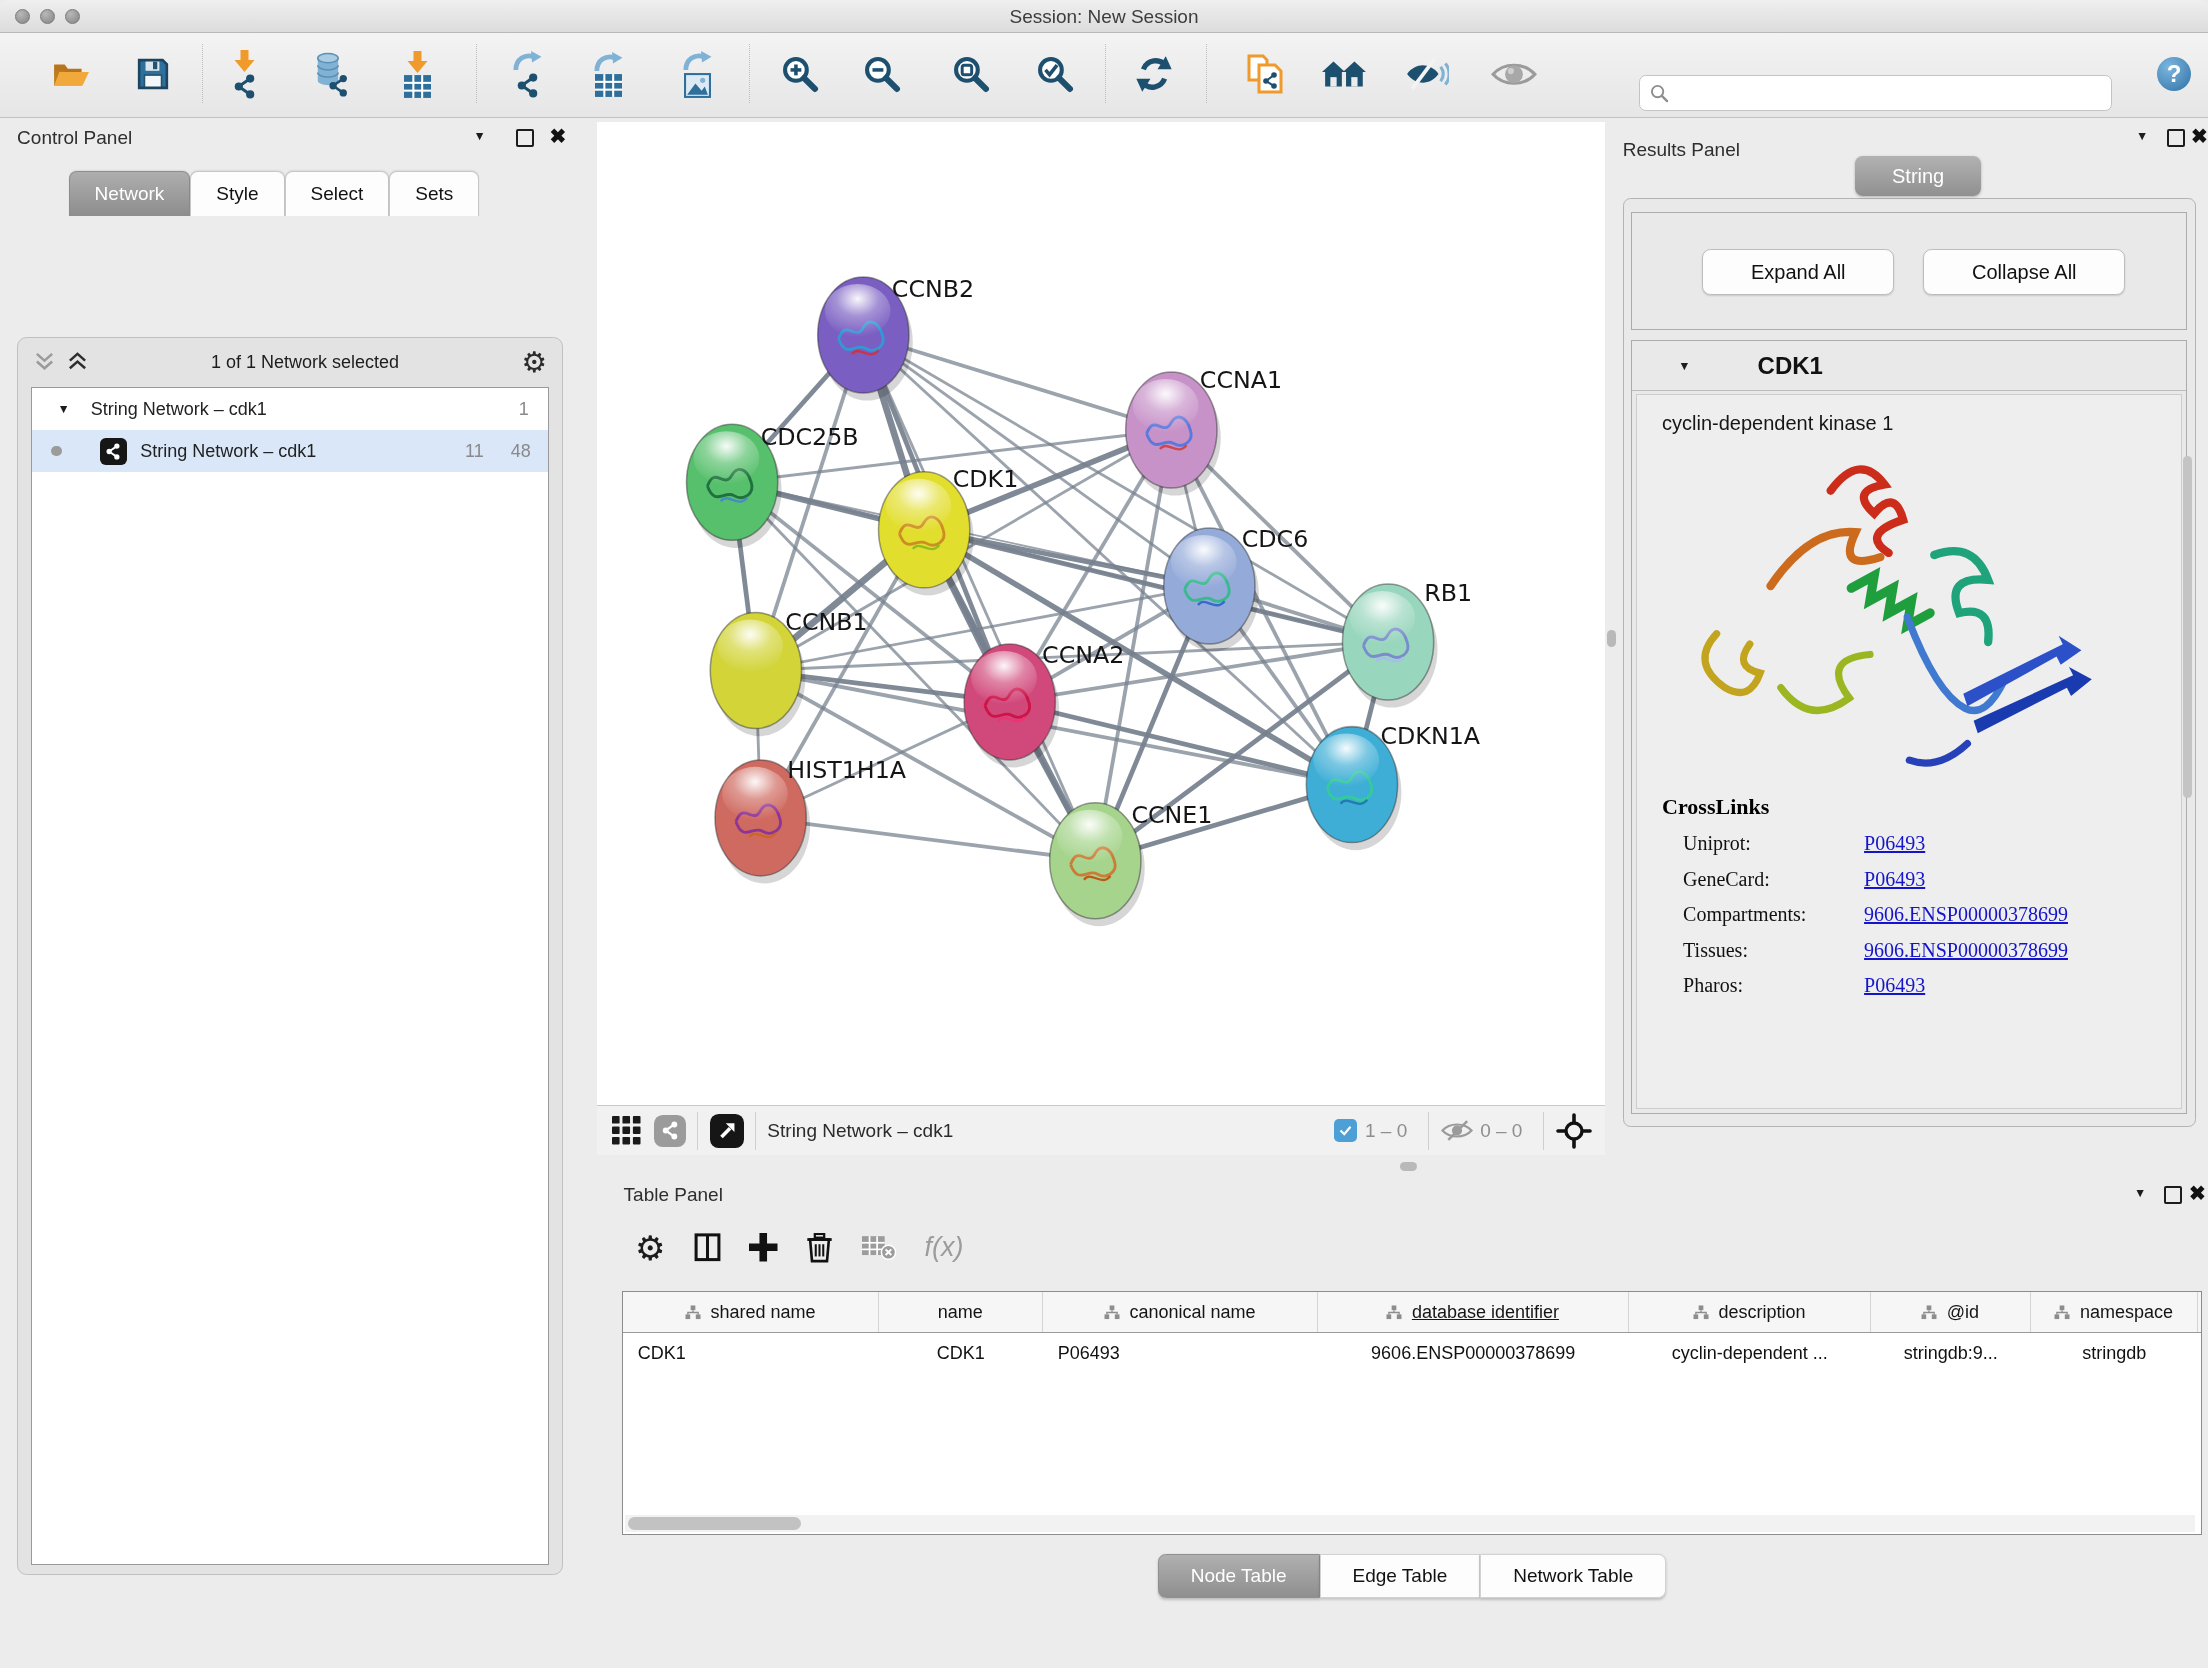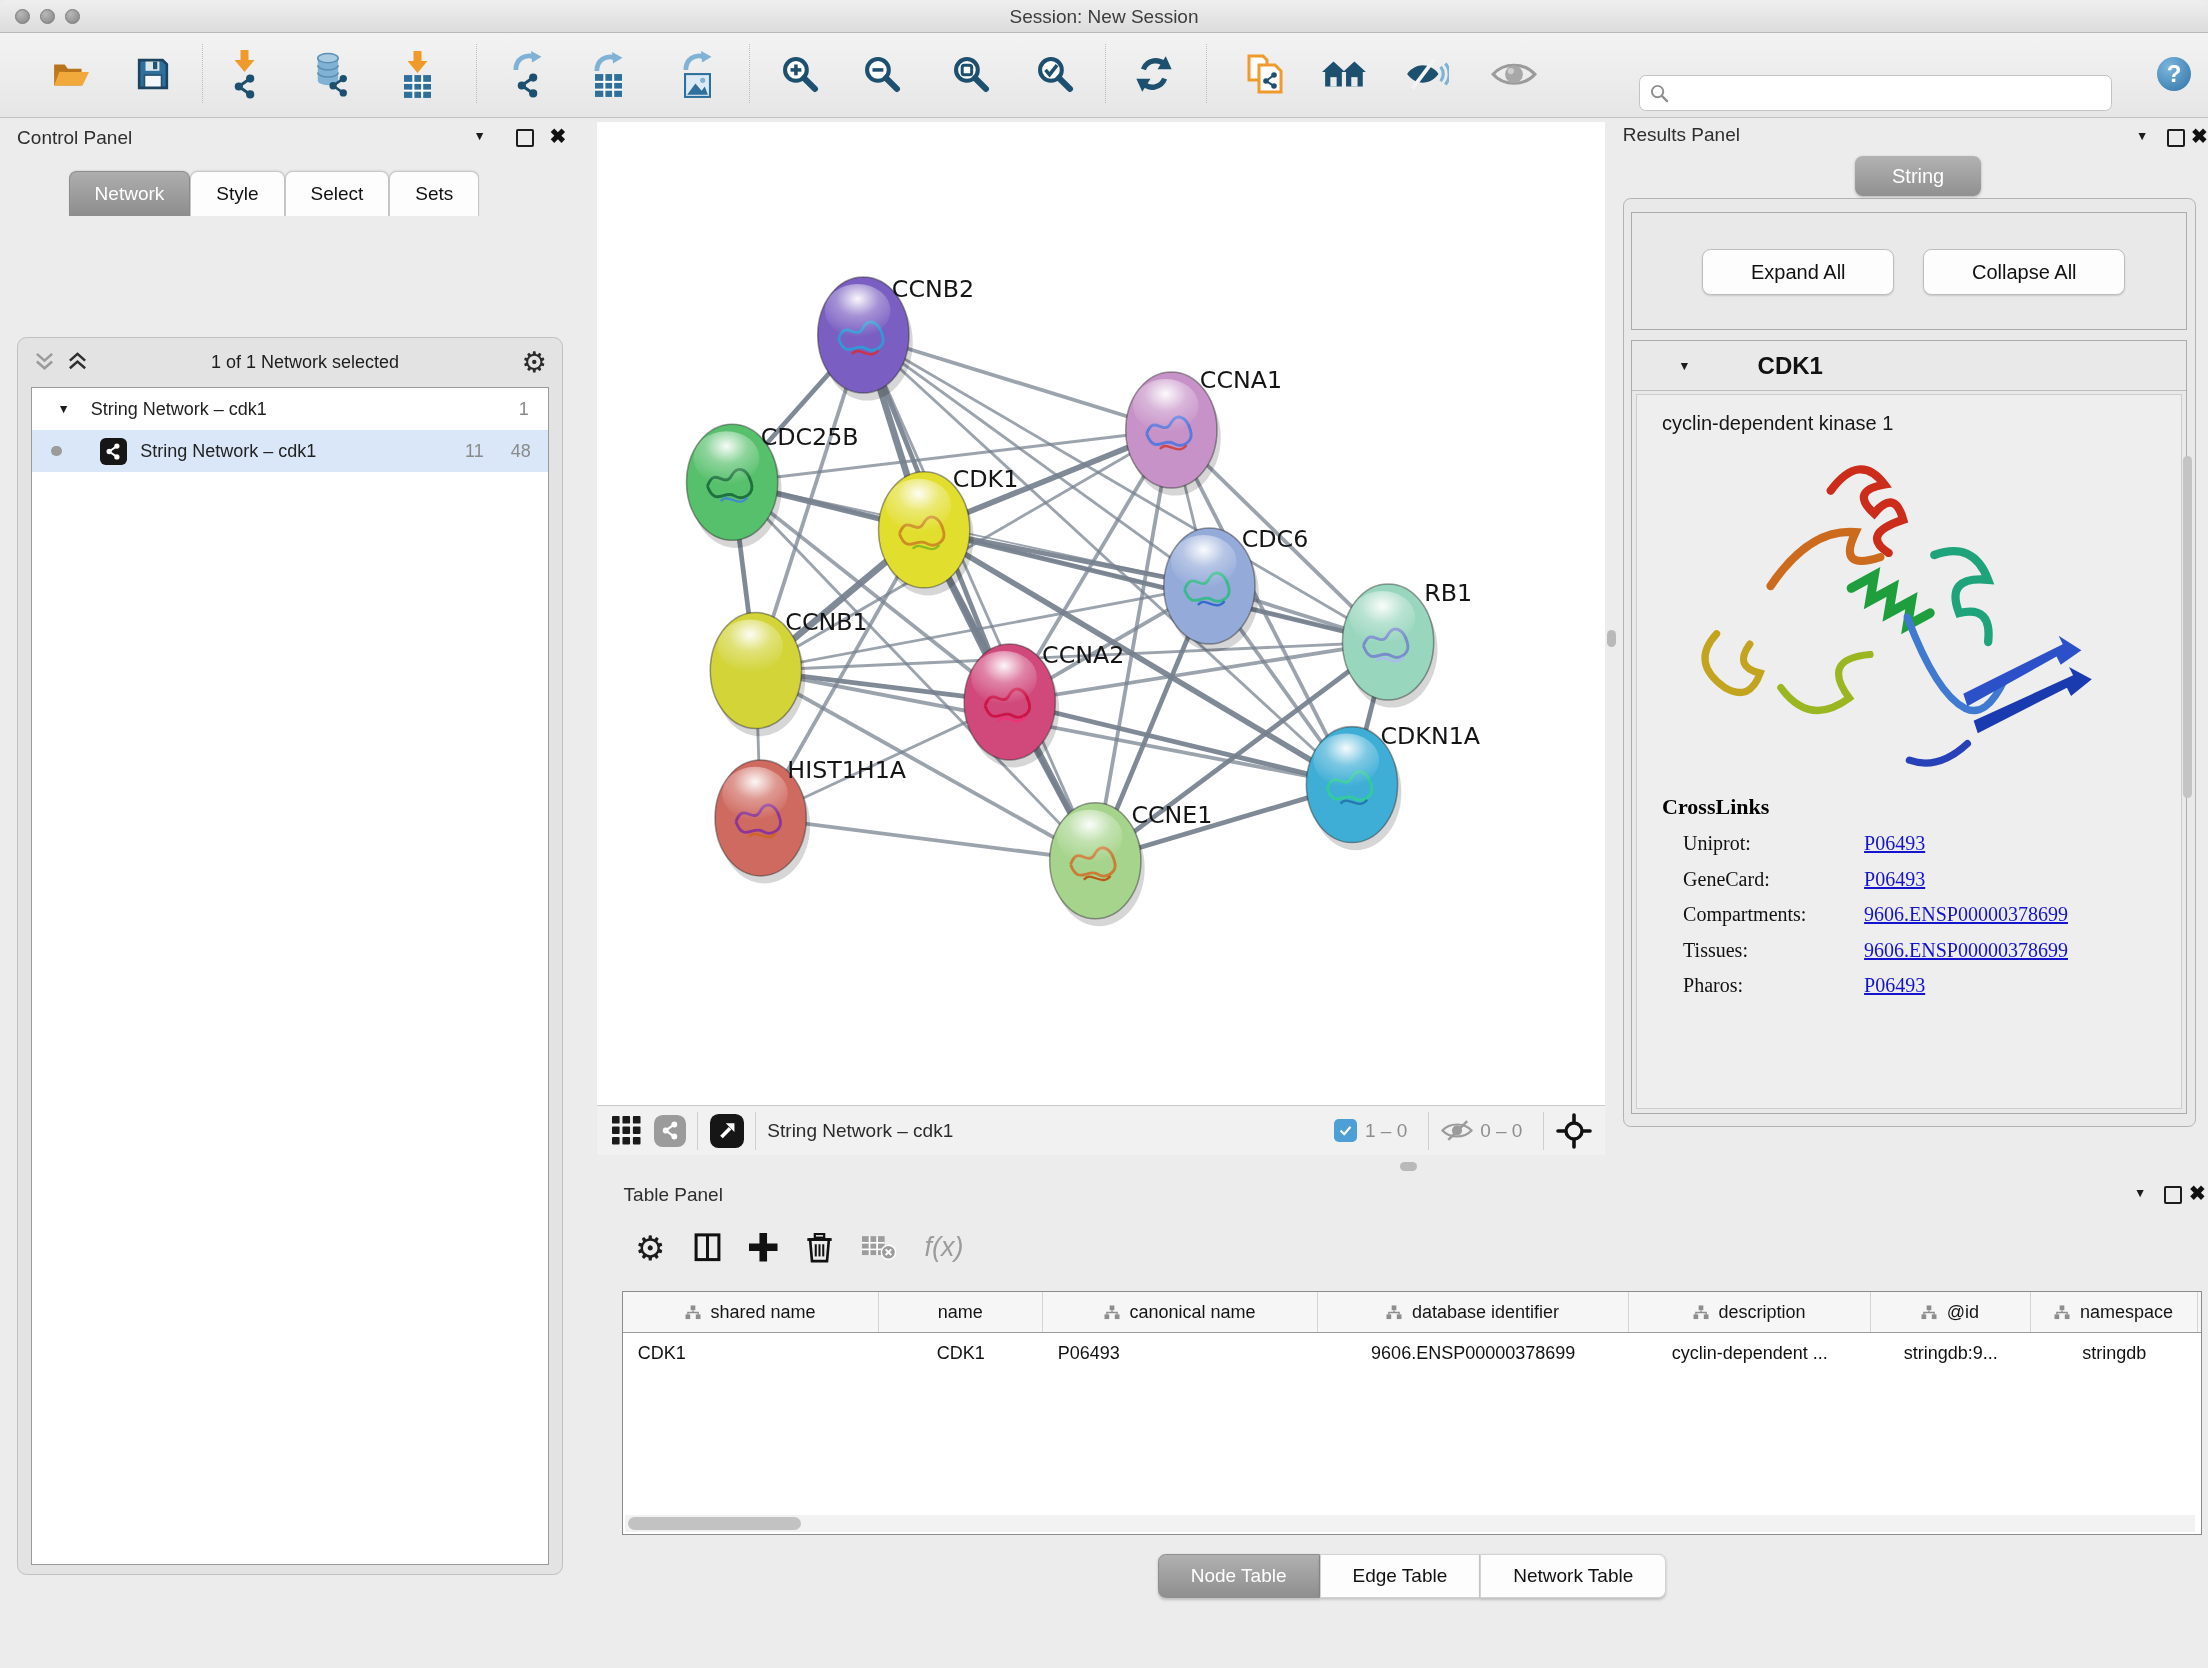--- a/index.html
+++ b/index.html
@@ -605,21 +605,21 @@
           <line x1="2" y1="18" x2="9" y2="18"></line>
             <line x1="27" y1="18" x2="34" y2="18"></line>
         </g>
       </svg>
     </div>
   </div>
   <div class="splitter-dot" style="left:1400px;top:1162px;width:17px;height:8.6px"></div>
   <div class="splitter-dot" style="left:1607px;top:630px;width:8.6px;height:17px"></div>
 
   <div class="results-panel">
-    <div class="panel-title" style="left:5.7px;top:2px">Results Panel</div>
+    <div class="panel-title" style="left:5.7px;top:17px">Results Panel</div>
     <div class="pctl" style="left:519px;top:6.7px">
         <span class="tri">▼</span>
       </div>
     <div class="pctl" style="left:550px;top:6.7px">
         <span class="float-sq"></span>
       </div>
     <div class="pctl" style="left:574px;top:3.8px">
         <span class="xicon">✖</span>
       </div>
     <div class="string-tab">String</div>
@@ -743,21 +743,21 @@
           </div>
           <div class="th" style="width: 275px;">
             <svg width="16" height="15" viewBox="0 0 17 16">
               <rect x="6" y="0.5" width="5" height="5" fill="#8d8d8d"></rect>
               <rect x="0.5" y="10" width="5" height="5" fill="#8d8d8d"></rect>
               <rect x="11.5" y="10" width="5" height="5" fill="#8d8d8d"></rect>
               <path d="M8.5 5.5 v2.5 M3 10 v-2 h11 v2" stroke="#8d8d8d" stroke-width="1.4" fill="none"></path>
             </svg>
             <span>canonical name</span>
           </div>
-          <div class="th" style="width: 311px;">
+          <div class="th" style="width: 311px; text-decoration: underline;">
             <svg width="16" height="15" viewBox="0 0 17 16">
               <rect x="6" y="0.5" width="5" height="5" fill="#8d8d8d"></rect>
               <rect x="0.5" y="10" width="5" height="5" fill="#8d8d8d"></rect>
               <rect x="11.5" y="10" width="5" height="5" fill="#8d8d8d"></rect>
               <path d="M8.5 5.5 v2.5 M3 10 v-2 h11 v2" stroke="#8d8d8d" stroke-width="1.4" fill="none"></path>
             </svg>
             <span>database identifier</span>
           </div>
           <div class="th" style="width: 242px;">
             <svg width="16" height="15" viewBox="0 0 17 16">

